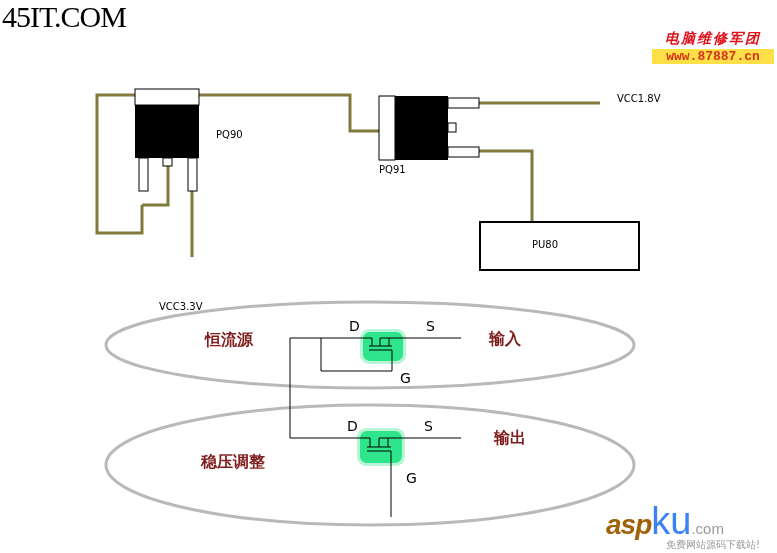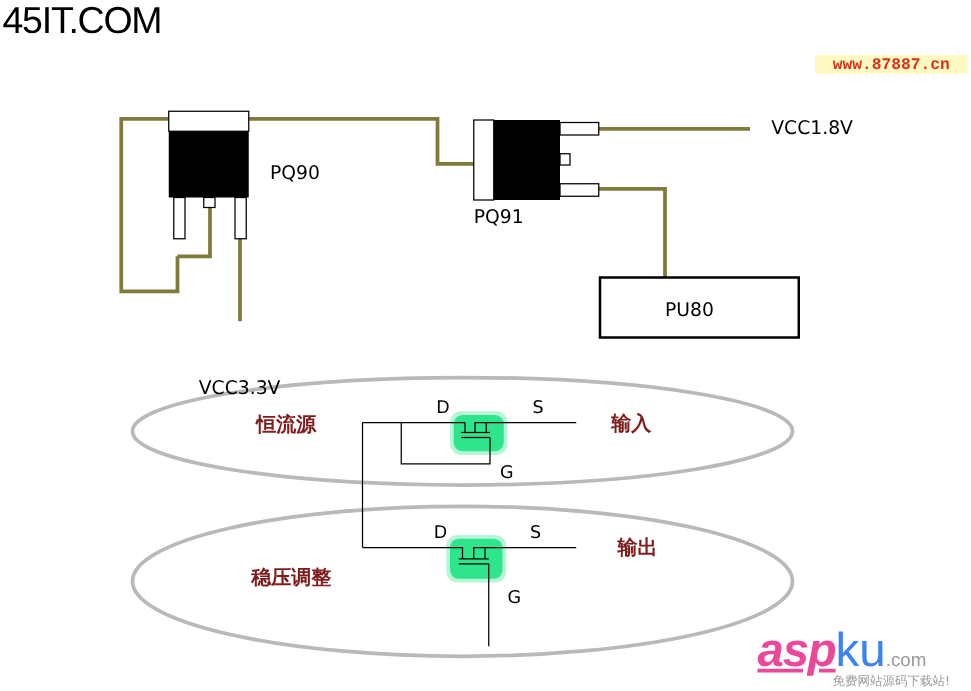--- a/index.html
+++ b/index.html
@@ -1,36 +1,37 @@
 <!DOCTYPE html>
 <html><head>
   <meta charset="utf-8">
   <style>
     html, body { margin: 0; padding: 0; background: #ffffff; }
     body { width: 777px; height: 553px; position: relative; overflow: hidden; font-family: "DejaVu Sans", sans-serif; }
     svg { position: absolute; left: 0; top: 0; }
-    .site-title { position: absolute; left: 2px; top: 0px; font-family: Liberation Sans, sans-serif; font-size: 30px; color: #000; letter-spacing: -1px; }
+    .site-title { position: absolute; left: 2px; top: 0px; font-family: Liberation Serif, serif; font-size: 30px; color: #000; letter-spacing: -1px; }
     .wm-top { position: absolute; left: 652px; top: 30px; width: 122px; text-align: center; }
     .wm-top .cn { color: #e0101a; font-weight: bold; font-size: 14px; font-family: "DejaVu Serif", serif; font-style: italic; letter-spacing: 2px; }
-    .wm-top .url { margin-top: 14px; background: #fef9c3; color: #d9311a; font-family: "Liberation Mono", monospace; font-size: 13px; font-weight: bold; padding: 0 2px; }
-    .lbl { position: absolute; font-family: "DejaVu Sans", sans-serif; font-size: 15px; color: #000; }
+    .wm-top .url { margin-top: 1px; background: #fde047; color: #d9311a; font-family: "Liberation Mono", monospace; font-size: 13px; font-weight: bold; padding: 0 2px; }
+    .lbl { position: absolute; font-family: "DejaVu Sans", sans-serif; font-size: 10px; color: #000; }
     .cn-lbl { position: absolute; font-family: "DejaVu Sans", sans-serif; font-size: 16px; font-weight: bold; color: #7f1d1d; }
     .pin-lbl { position: absolute; font-family: "DejaVu Sans", sans-serif; font-size: 14px; color: #000; }
     .wm-bottom { position: absolute; left: 606px; top: 500px; }
-    .wm-bottom .asp { color: #ec4899; font-family: "Liberation Sans", sans-serif; font-weight: bold; font-style: italic; font-size: 38px; letter-spacing: -1px; text-decoration: underline; }
+    .wm-bottom .asp { color: #a16207; font-family: "Liberation Sans", sans-serif; font-weight: bold; font-style: italic; font-size: 28px; letter-spacing: -1px; }
     .wm-bottom .ku { color: #3b82f6; font-family: "Liberation Sans", sans-serif; font-size: 38px; font-weight: 100; }
     .wm-bottom .com { color: #9a9a9a; font-family: "Liberation Sans", sans-serif; font-size: 15px; }
     .wm-bottom .sub { position: absolute; left: 60px; top: 38px; white-space: nowrap; font-size: 10px; color: #9a9a9a; }
   </style>
 </head>
 <body>
 
 <div class="site-title">45IT.COM</div>
 
 <div class="wm-top">
+  <div class="cn">电脑维修军团</div>
   <div class="url">www.87887.cn</div>
 </div>
 
 <svg width="777" height="553" viewBox="0 0 777 553">
 
   <g fill="none" stroke="#807b3c" stroke-width="3">
 
     <polyline points="135,95 97,95 97,233 142,233 142,205"></polyline>
     <polyline points="142,205 168,205 168,165"></polyline>
 

